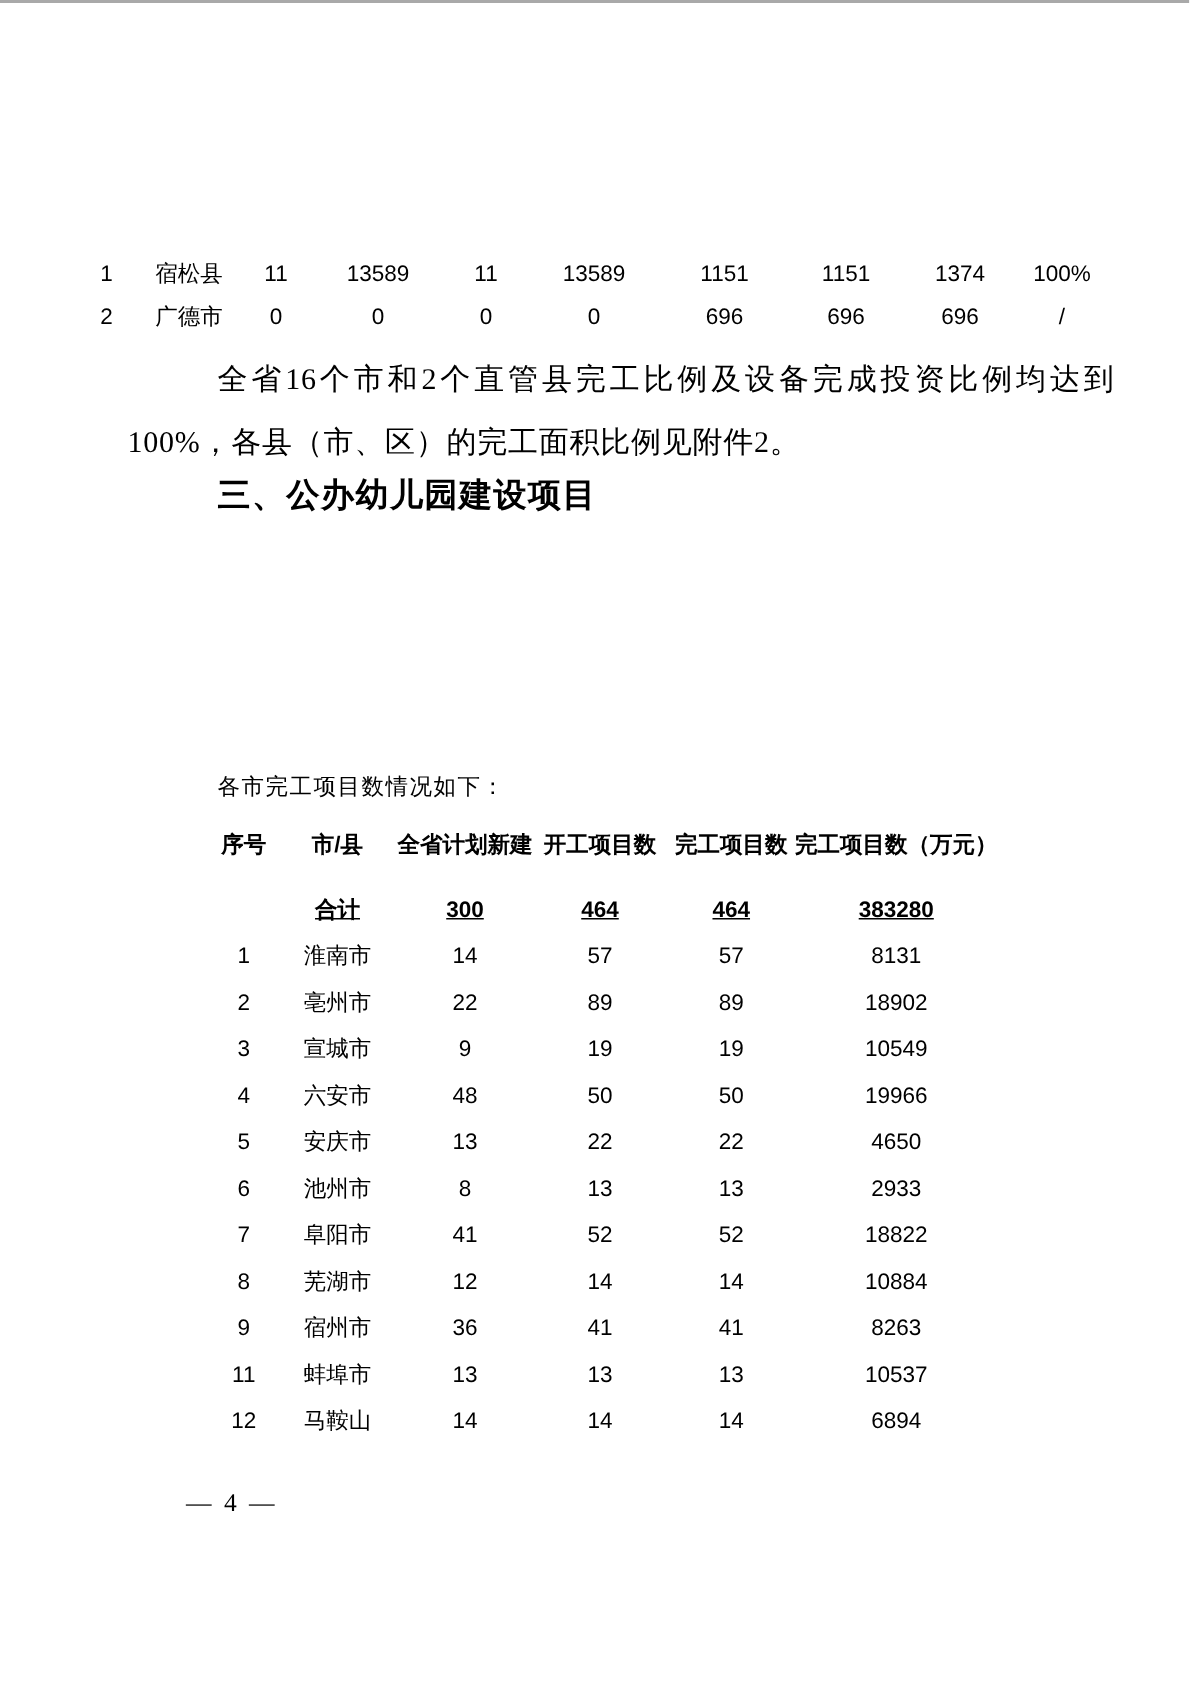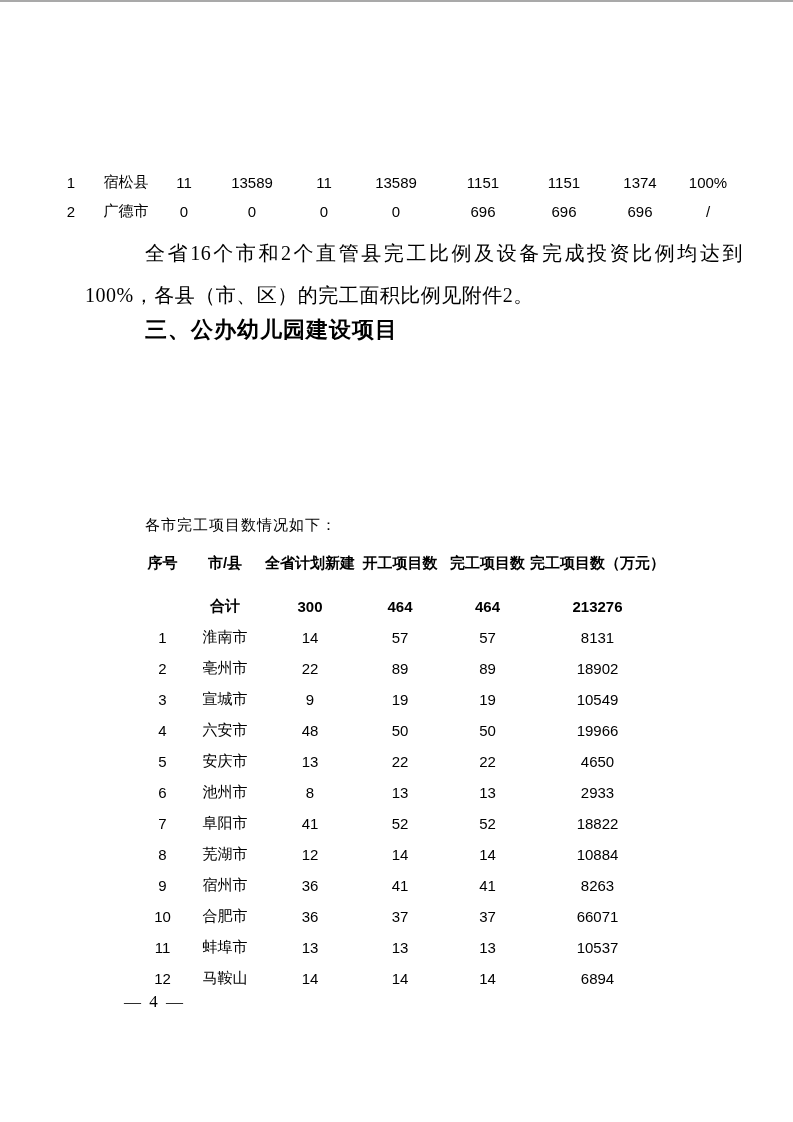--- a/index.html
+++ b/index.html
@@ -99,20 +99,21 @@
   }
   .proj-table td {
     text-align: center;
     height: 31px;
     padding: 0;
     white-space: nowrap;
   }
   .proj-table tr.total-row td {
     font-weight: bold;
     padding-top: 13px;
+    text-decoration: underline;
   }
 
   
   .page-footer {
     position: absolute;
     left: 124px;
     top: 992px;
     font-size: 17px;
     letter-spacing: 2px;
     font-family: "Liberation Serif", "DejaVu Serif", serif;
@@ -191,21 +192,21 @@
           <th>完工项目数（万元）</th>
         </tr>
       </thead>
     <tbody id="proj-total">
         <tr class="total-row">
           <td></td>
           <td>合计</td>
           <td>300</td>
           <td>464</td>
           <td>464</td>
-          <td>213276</td>
+          <td>383280</td>
         </tr>
       </tbody>
     <tbody id="proj-body">
         <tr>
           <td>1</td>
           <td>淮南市</td>
           <td>14</td>
           <td>57</td>
           <td>57</td>
           <td>8131</td>
@@ -268,28 +269,20 @@
         </tr>
         <tr>
           <td>9</td>
           <td>宿州市</td>
           <td>36</td>
           <td>41</td>
           <td>41</td>
           <td>8263</td>
         </tr>
         <tr>
-          <td>10</td>
-          <td>合肥市</td>
-          <td>36</td>
-          <td>37</td>
-          <td>37</td>
-          <td>66071</td>
-        </tr>
-        <tr>
           <td>11</td>
           <td>蚌埠市</td>
           <td>13</td>
           <td>13</td>
           <td>13</td>
           <td>10537</td>
         </tr>
         <tr>
           <td>12</td>
           <td>马鞍山</td>

